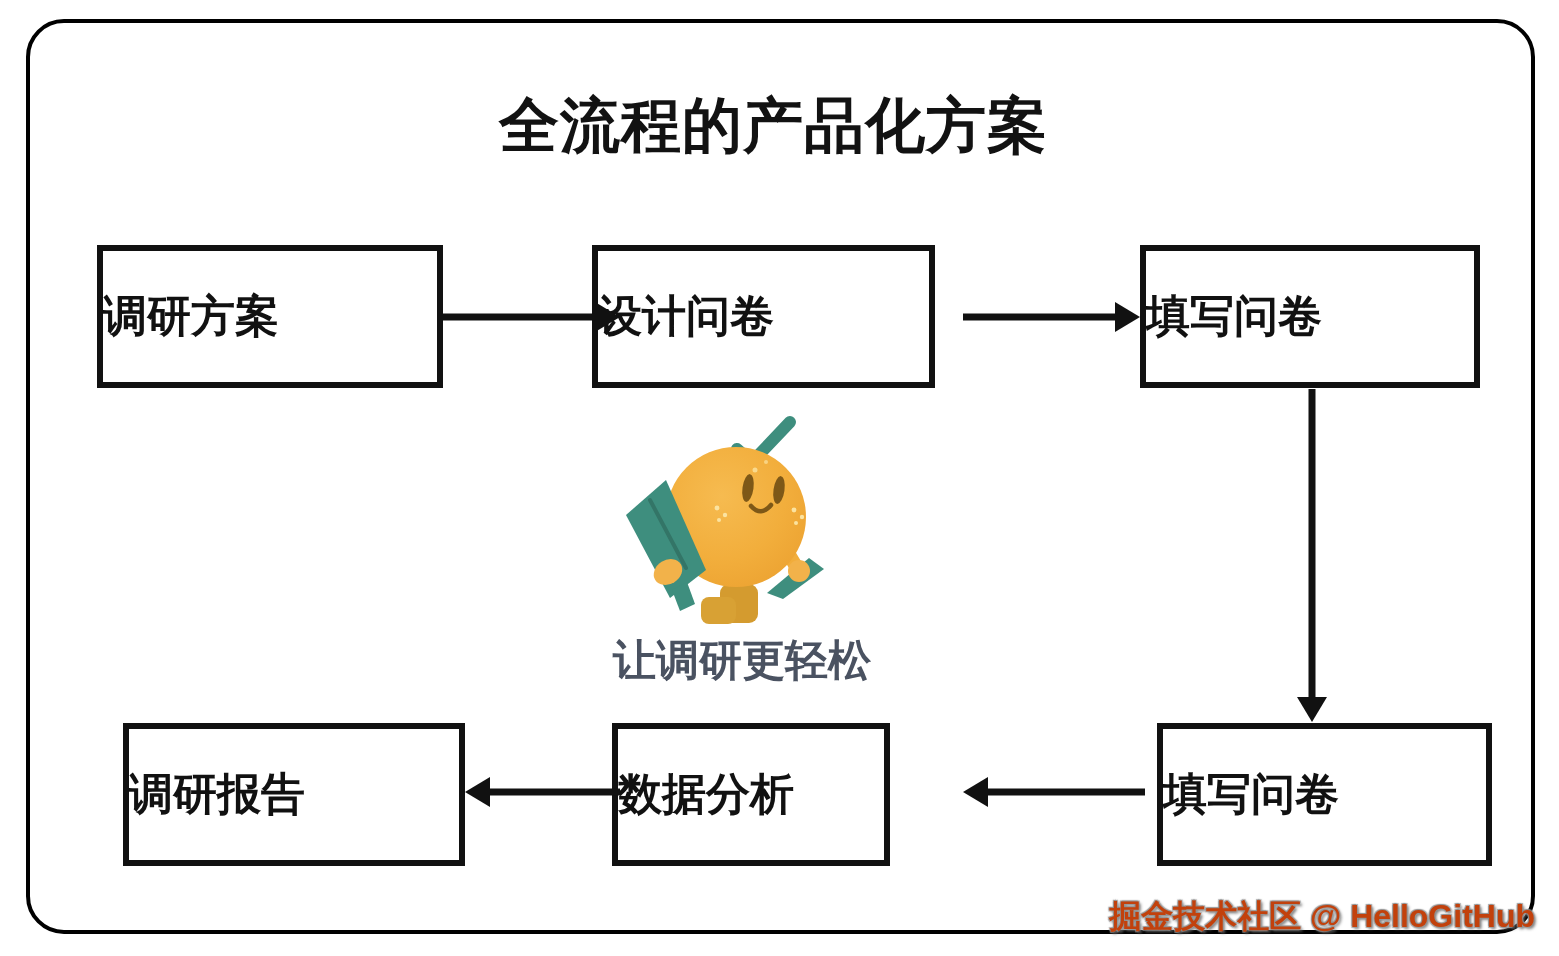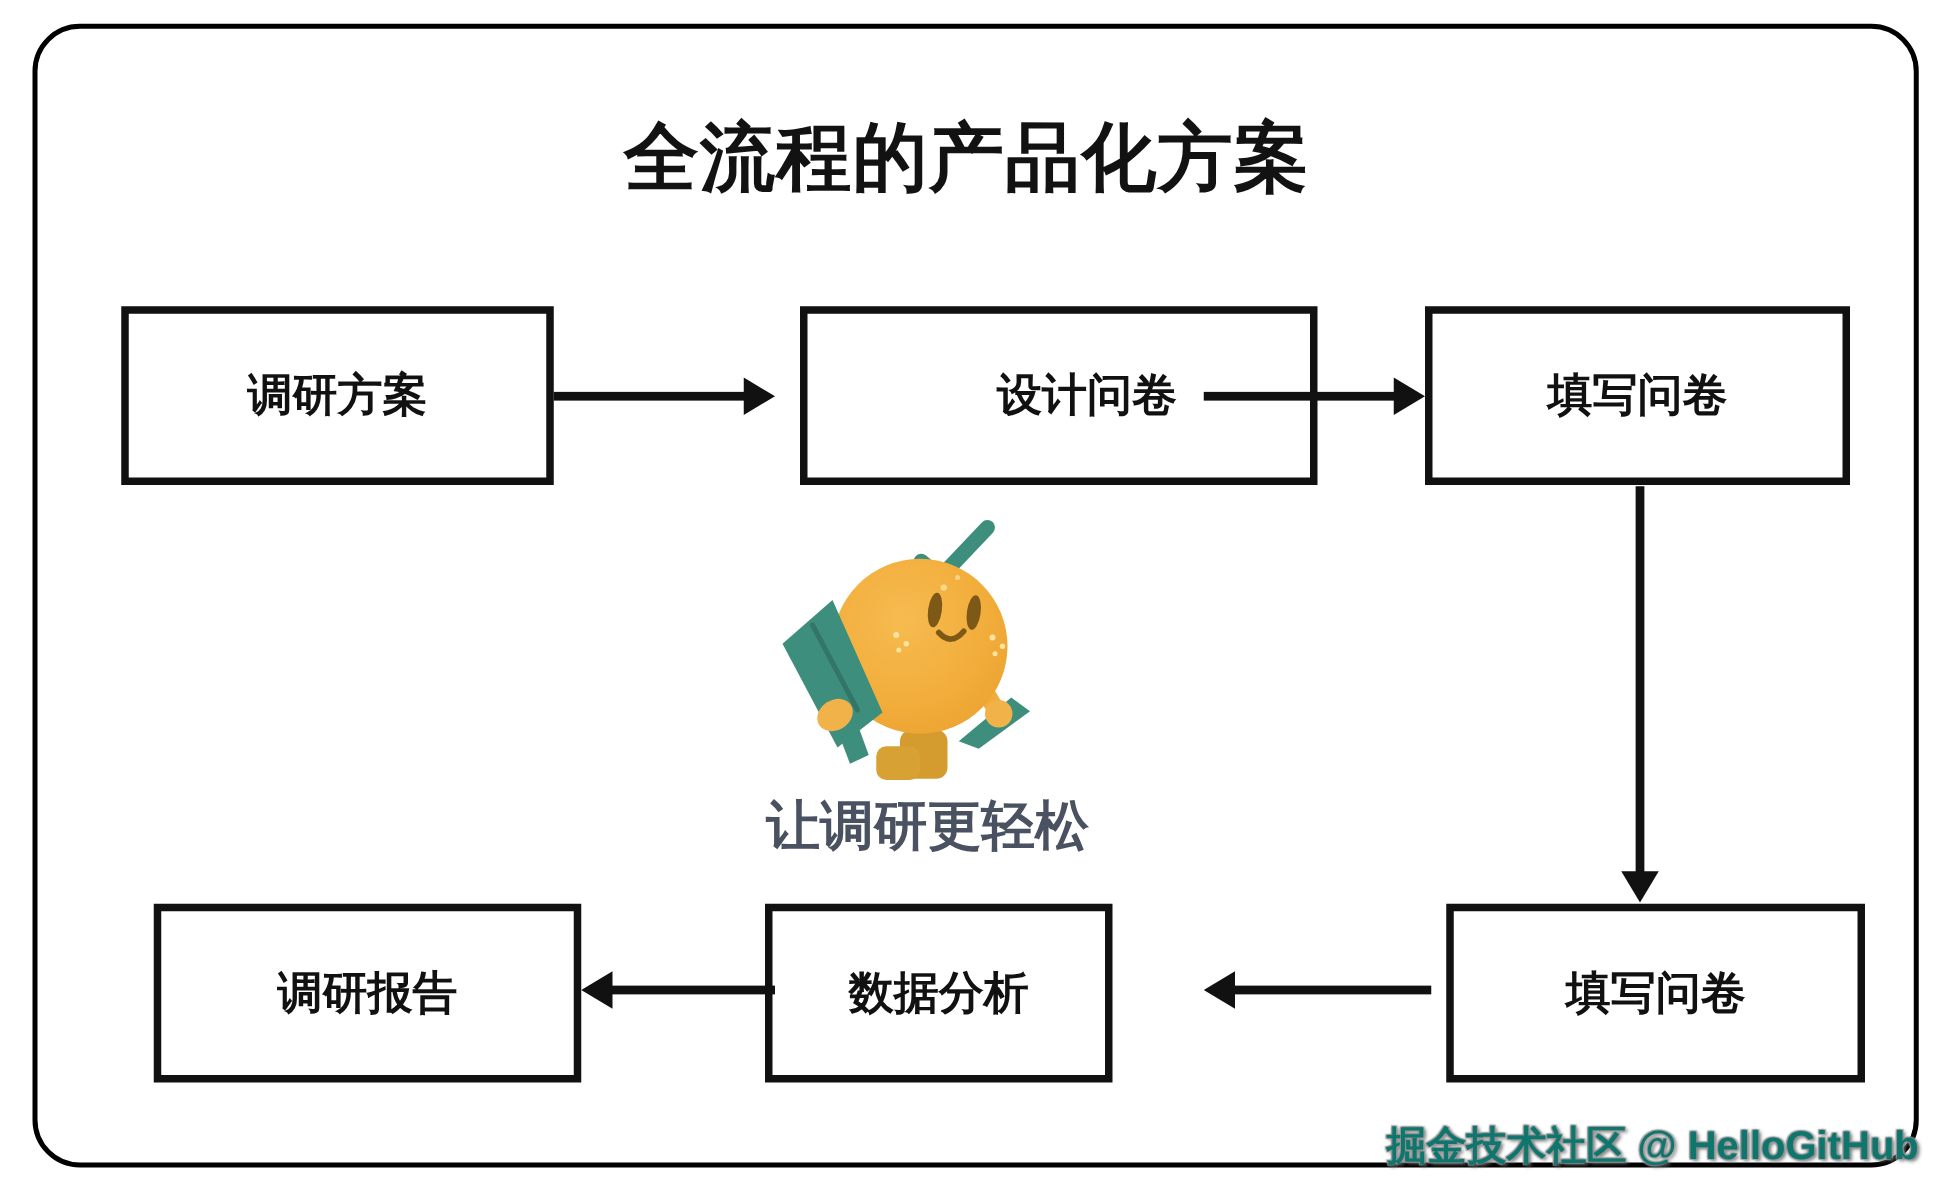--- a/index.html
+++ b/index.html
@@ -34,28 +34,27 @@
     color: #121212;
     white-space: nowrap;
   }
 
   .flow-box {
     position: absolute;
     border: 6px solid #111111;
     background: #ffffff;
     display: flex;
     align-items: center;
-    justify-content: center;
-    font-size: 36px;
+    font-size: 44px;
     font-weight: 600;
     color: #111111;
     white-space: nowrap;
   }
   .box-1 { left: 97px;   top: 245px; width: 346px; height: 143px; }
-  .box-2 { left: 640px;  top: 245px; width: 414px; height: 143px; padding-left: 45px; }
+  .box-2 { left: 592px;  top: 245px; width: 343px; height: 143px; }
   .box-3 { left: 1140px; top: 245px; width: 340px; height: 143px; }
   .box-4 { left: 1145px; top: 723px; width: 335px; height: 143px; margin-left: 12px; }
   .box-5 { left: 612px;  top: 723px; width: 278px; height: 143px; }
   .box-6 { left: 123px;  top: 723px; width: 342px; height: 143px; }
 
   .arrow { position: absolute; }
   .arrow .shaft { position: absolute; background: #111111; }
 
   .arrow-h { height: 30px; }
   .arrow-h .shaft { top: 50%; transform: translateY(-50%); height: 7px; }
@@ -107,21 +106,21 @@
     color: #4A5261;
     white-space: nowrap;
   }
 
   .watermark {
     position: absolute;
     right: 24px;
     top: 895px;
     font-size: 32px;
     font-weight: 700;
-    color: #0f766e;
+    color: #c2410c;
     white-space: nowrap;
     text-shadow:
       -1px -1px 1px rgba(140,140,140,0.85),
        1px -1px 1px rgba(150,150,150,0.8),
       -1px  1px 1px rgba(150,150,150,0.8),
        2px  2px 3px rgba(110,110,110,0.9);
     z-index: 10;
   }
 </style>
 </head>

